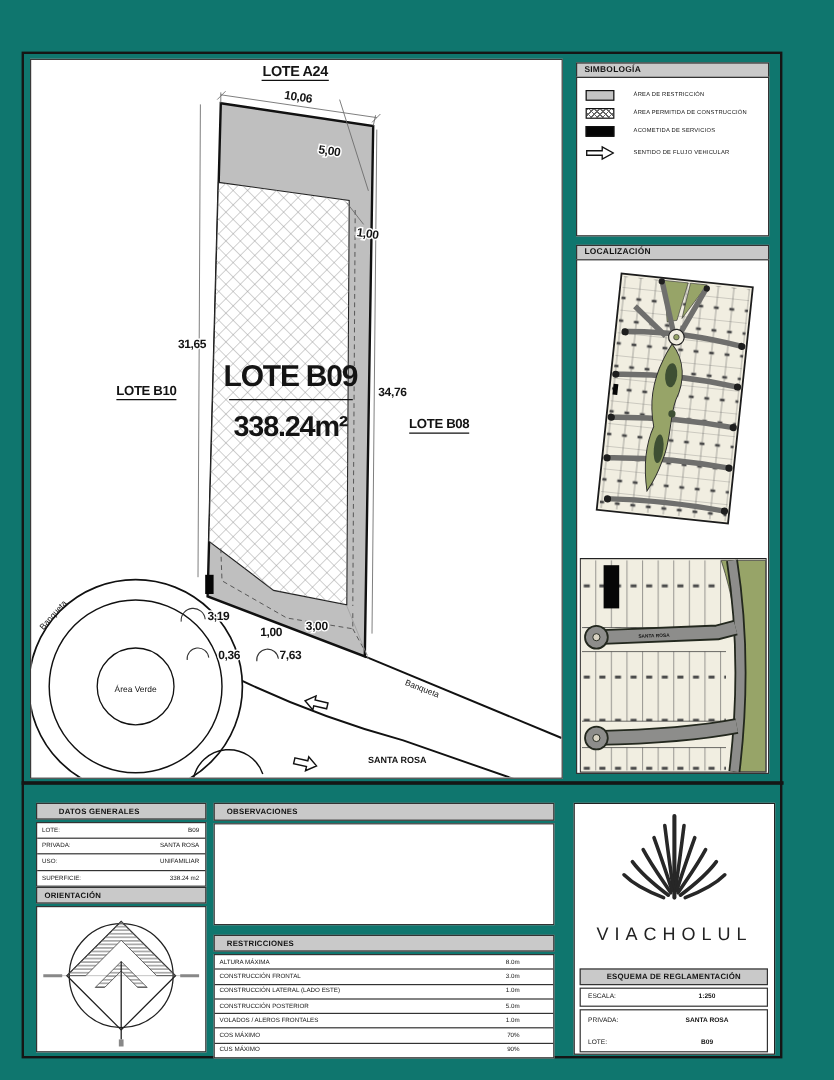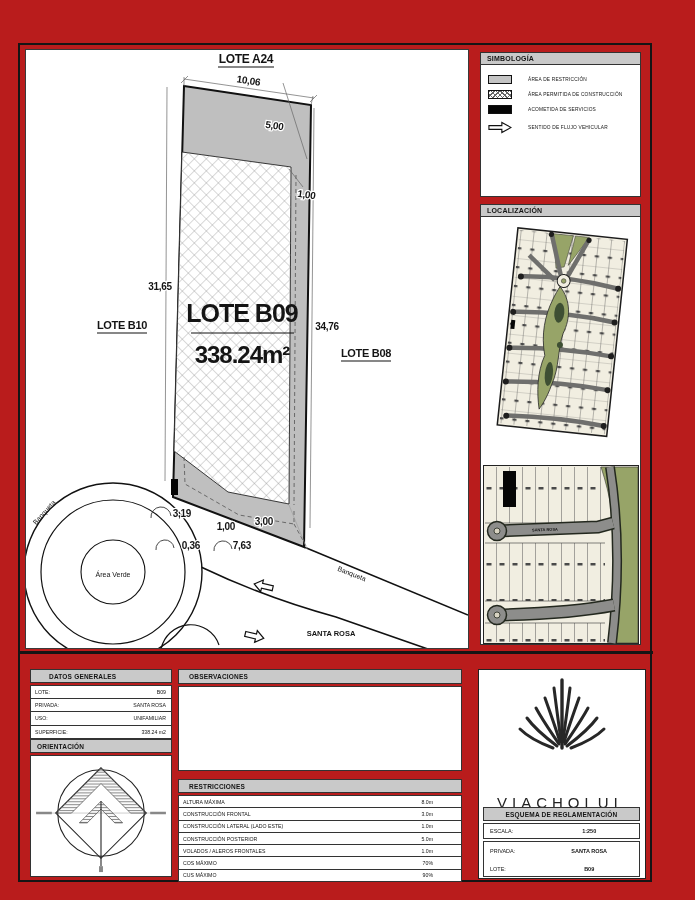--- a/index.html
+++ b/index.html
@@ -1,16 +1,16 @@
 <!DOCTYPE html>
 <html><head>
 <meta charset="utf-8">
 <style>
   html,body{margin:0;padding:0;background:#e8e8e8;}
-  .page{position:relative;width:695px;height:900px;background:#b91c1c;overflow:hidden;
+  .page{position:relative;width:695px;height:900px;background:#0f766e;overflow:hidden;
         font-family:"Liberation Sans",sans-serif;color:#141414;}
   .abs{position:absolute;}
   .sheet-border{left:18px;top:43px;width:630px;height:835px;border:2.5px solid #151515;}
   .divider{left:18px;top:651px;width:635px;height:3px;background:#151515;}
   .box{border:1px solid #333;background:#fff;box-sizing:border-box;}
   .hdr{background:#c9c9c9;border:1px solid #333;box-sizing:border-box;
        font-weight:bold;font-size:7px;letter-spacing:.2px;line-height:12px;padding-left:6px;}
   .hdr-sm{font-size:6.5px;}
   
   .draw-box{left:25px;top:49px;width:442px;height:598px;border:1px solid #3a3a3a;background:#fff;overflow:hidden;}
@@ -31,21 +31,21 @@
   
   .trow{display:flex;justify-content:space-between;align-items:center;
         border-bottom:1px solid #333;font-size:5.2px;}
   .trow:last-child{border-bottom:none;}
   .trow .l{padding-left:4px;}
   .trow .v{padding-right:5px;}
   .datos-t .trow{height:12.2px;}
   .rest-t .trow{height:11.3px;}
   .rest-t .trow .v{padding-right:28px;}
   
-  .brand{font-size:15px;letter-spacing:5px;color:#222;text-align:center;margin-top:24px;}
+  .brand{font-size:15px;letter-spacing:5px;color:#222;text-align:center;}
   .tb-row{display:flex;align-items:center;font-size:5.5px;}
   .tb-row .l{padding-left:6px;width:34%;}
   .tb-row .v{width:60%;text-align:center;font-weight:bold;}
 </style>
 </head>
 <body>
 
 <div class="page">
 
   <div class="abs sheet-border"></div>

